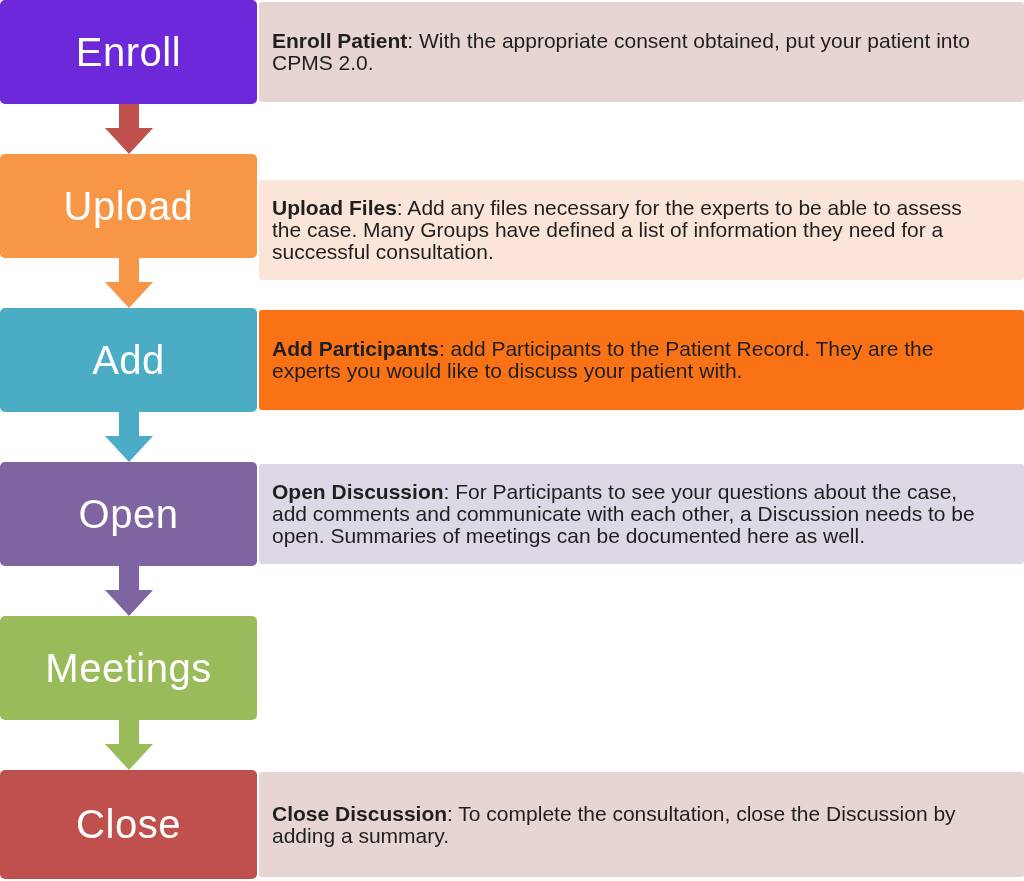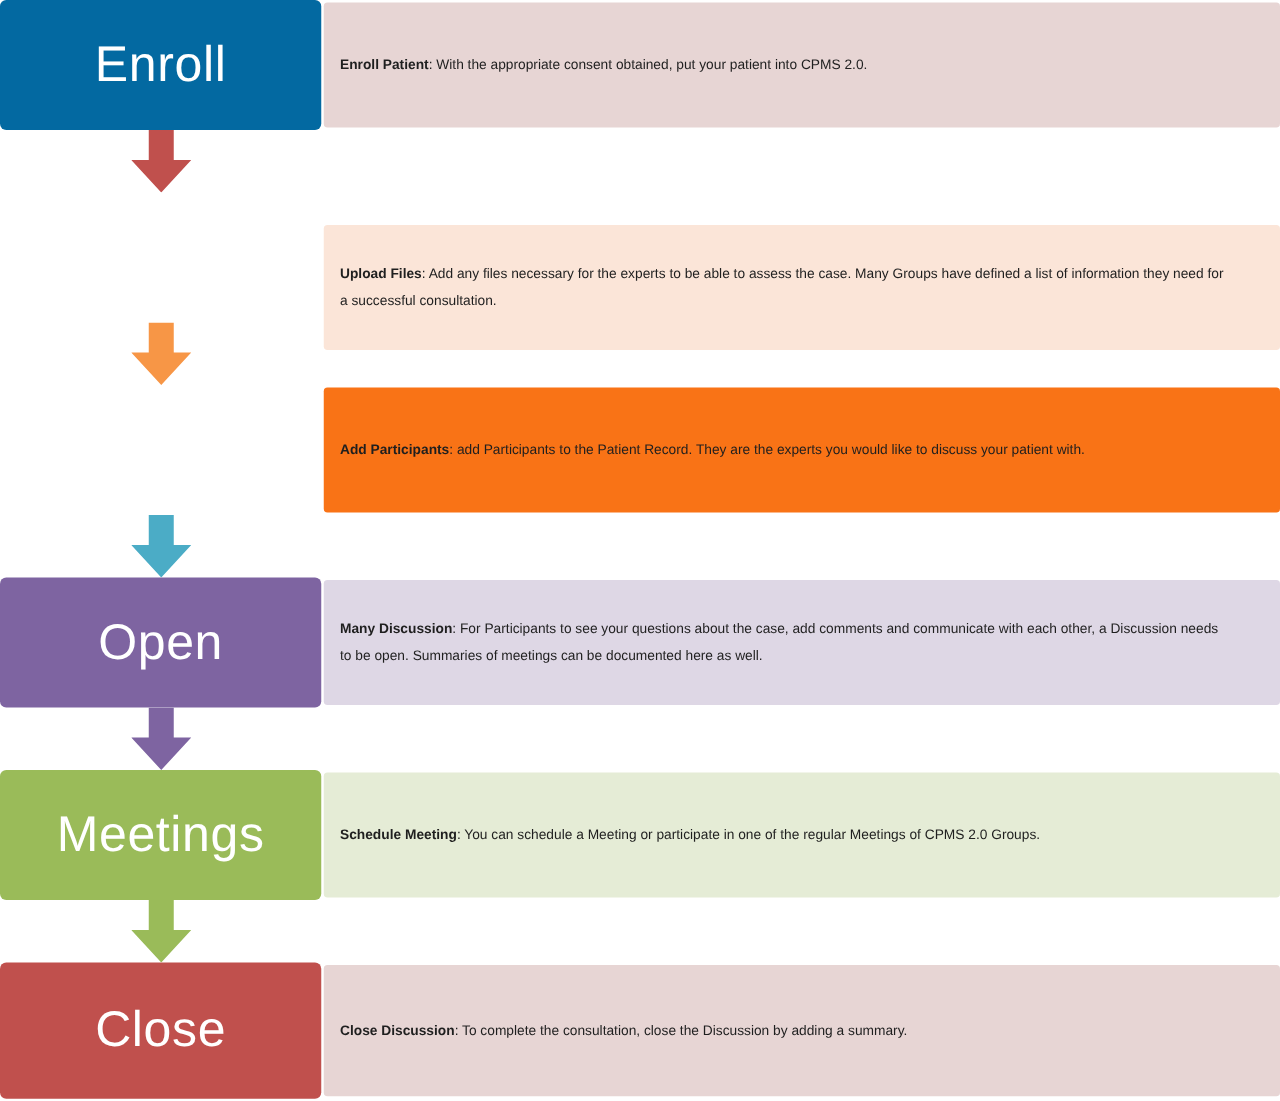--- a/index.html
+++ b/index.html
@@ -43,21 +43,21 @@
     left: 259px;
     right: 0;
     top: 2px;
     height: calc(100% - 4px);
     border-radius: 3px;
     display: flex;
     align-items: center;
     padding: 10px 40px 10px 13px;
   }
   .desc-text {
-    font-size: 11px;
+    font-size: 21px;
     line-height: 22px;
     color: #1f1f1f;
   }
   .desc-text b { font-weight: 700; }
   .arrow-gap {
     position: relative;
     height: 50px;
     flex: 0 0 auto;
   }
   .arrow-gap svg {
@@ -66,79 +66,82 @@
     top: 0;
     display: block;
   }
 </style>
 </head>
 <body>
 
 <div class="flow-container">
 
   <div class="flow-row">
-    <div class="step-box" style="background-color: #0369a1; align-items: center;">
+    <div class="step-box" style="background-color: #6d28d9; align-items: center;">
       <span class="step-label">Enroll</span>
     </div>
     <div class="desc-band" style="background-color: rgb(231, 213, 212);">
       <p class="desc-text"><b>Enroll Patient</b><span>: With the appropriate consent obtained, put your patient into CPMS 2.0.</span></p>
     </div>
   </div>
 
   <div class="arrow-gap">
     <svg width="48" height="50" viewBox="0 0 48 50">
       <path d="M14 0 H34 V24 H48 L24 50 L0 24 H14 Z" fill="#C0504D"></path>
     </svg>
   </div>
 
   <div class="flow-row">
+    <div class="step-box" style="background-color: rgb(247, 150, 70);">
+      <span class="step-label">Upload</span>
+    </div>
     <div class="desc-band" style="background-color: rgb(251, 229, 216); margin-top: 24px;">
       <p class="desc-text"><b>Upload Files</b><span>: Add any files necessary for the experts to be able to assess the case. Many Groups have defined a list of information they need for a successful consultation.</span></p>
     </div>
   </div>
 
   <div class="arrow-gap">
     <svg width="48" height="50" viewBox="0 0 48 50">
       <path d="M14 0 H34 V24 H48 L24 50 L0 24 H14 Z" fill="#F79646"></path>
     </svg>
   </div>
 
   <div class="flow-row">
+    <div class="step-box" style="background-color: rgb(75, 172, 198);">
+      <span class="step-label">Add</span>
+    </div>
     <div class="desc-band" style="background-color: #f97316;">
       <p class="desc-text"><b>Add Participants</b><span>: add Participants to the Patient Record. They are the experts you would like to discuss your patient with.</span></p>
     </div>
   </div>
 
   <div class="arrow-gap">
     <svg width="48" height="50" viewBox="0 0 48 50">
       <path d="M14 0 H34 V24 H48 L24 50 L0 24 H14 Z" fill="#4BACC6"></path>
     </svg>
   </div>
 
   <div class="flow-row">
     <div class="step-box" style="background-color: rgb(126, 100, 161);">
       <span class="step-label">Open</span>
     </div>
     <div class="desc-band" style="background-color: rgb(222, 215, 229);">
-      <p class="desc-text"><b>Many Discussion</b><span>: For Participants to see your questions about the case, add comments and communicate with each other, a Discussion needs to be open. Summaries of meetings can be documented here as well.</span></p>
+      <p class="desc-text"><b>Open Discussion</b><span>: For Participants to see your questions about the case, add comments and communicate with each other, a Discussion needs to be open. Summaries of meetings can be documented here as well.</span></p>
     </div>
   </div>
 
   <div class="arrow-gap">
     <svg width="48" height="50" viewBox="0 0 48 50">
       <path d="M14 0 H34 V24 H48 L24 50 L0 24 H14 Z" fill="#7E64A1"></path>
     </svg>
   </div>
 
   <div class="flow-row">
     <div class="step-box" style="background-color: rgb(154, 187, 89);">
       <span class="step-label">Meetings</span>
-    </div>
-    <div class="desc-band" style="background-color: rgb(229, 236, 214);">
-      <p class="desc-text"><b>Schedule Meeting</b><span>: You can schedule a Meeting or participate in one of the regular Meetings of CPMS 2.0 Groups.</span></p>
     </div>
   </div>
 
   <div class="arrow-gap">
     <svg width="48" height="50" viewBox="0 0 48 50">
       <path d="M14 0 H34 V24 H48 L24 50 L0 24 H14 Z" fill="#9ABB59"></path>
     </svg>
   </div>
 
   <div class="flow-row">

